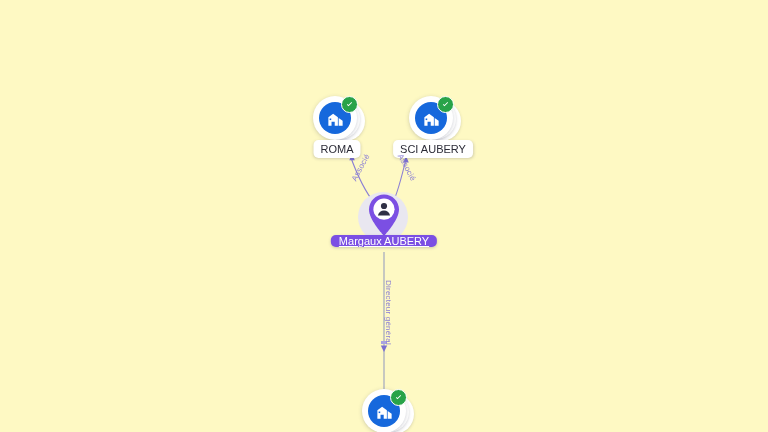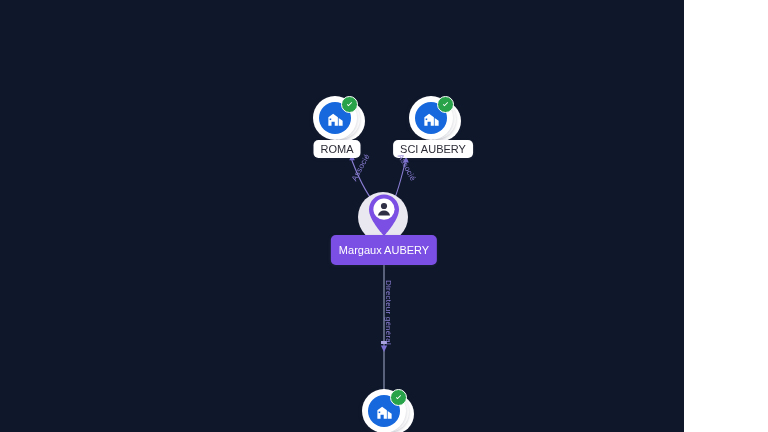--- a/index.html
+++ b/index.html
@@ -7,23 +7,23 @@
     padding: 0;
   }
   body {
     width: 768px;
     height: 432px;
     overflow: hidden;
     font-family: "Liberation Sans", sans-serif;
   }
   #canvas {
     position: relative;
-    width: 684px;
+    width: 768px;
     height: 432px;
-    background: #0f172a;
+    background: #fef9c3;
     overflow: hidden;
     text-align: center;
   }
   #edge-layer {
     position: absolute;
     left: 0;
     top: 0;
     width: 768px;
     height: 432px;
     pointer-events: none;
@@ -121,27 +121,28 @@
     width: 34px;
     height: 44px;
   }
   .pin svg { display: block; }
   .person-label {
     position: absolute;
     white-space: nowrap;
     background: #7b4fe3;
     color: #ffffff;
     border-radius: 5px;
-    padding: 9px 8px;
+    padding: 0 8px;
     font-size: 11px;
     line-height: 12px;
     left: 50%;
     transform: translateX(-50%);
     top: 45px;
     box-shadow: 0 1px 3px rgba(60,64,90,0.25);
+    text-decoration: underline;
   }
 
   .edge-label {
     position: absolute;
     font-size: 8px;
     color: #8b7fd4;
     white-space: nowrap;
     transform-origin: center center;
     letter-spacing: 0.2px;
   }

